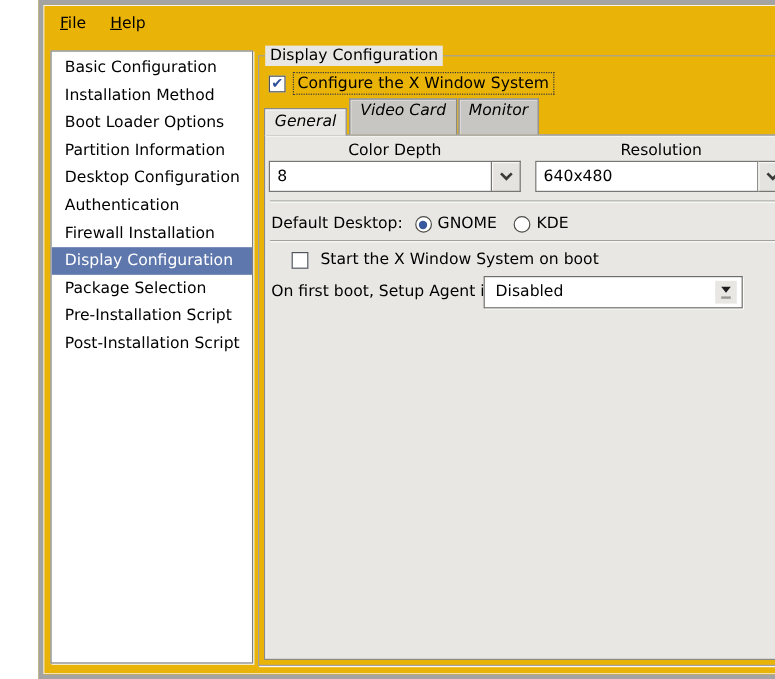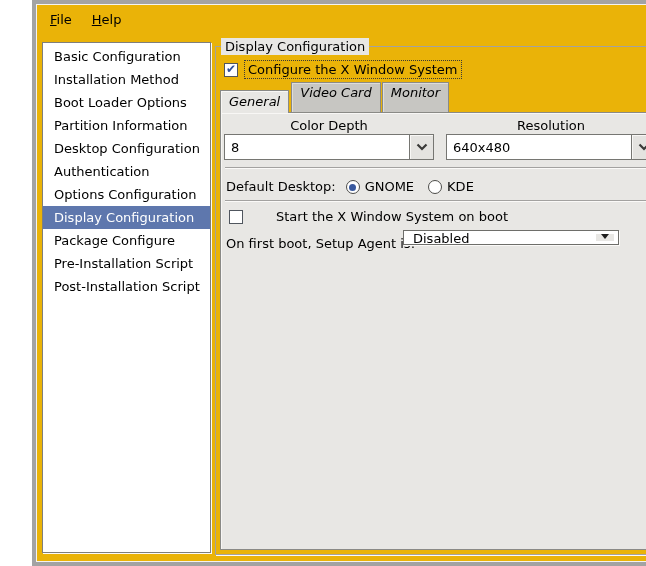--- a/index.html
+++ b/index.html
@@ -86,27 +86,27 @@
     display:flex; align-items:center; justify-content:center;
   }
 
   .sep { position:absolute; left:4px; width:430px; height:2px; border-top:1px solid #a3a2a0; border-bottom:1px solid #fbfaf8; }
 
   .desktop-row { position:absolute; left:5px; top:61px; height:20px; display:flex; align-items:flex-end; }
   .desktop-row .radio { margin-left:10px; }
   .radio-label { margin-left:5px; }
   .radio-label + .radio { margin-left:14px; }
 
-  .startx-row { position:absolute; left:8px; top:94px;gap:23px; }
+  .startx-row { position:absolute; left:22px; top:94px; }
 
   .setup-row { position:absolute; left:5px; top:117px; height:27px; display:flex; align-items:center; width:434px; }
   .optionmenu {
-    position:absolute; left:177px; top:0px; width:216px; height:15px;
+    position:absolute; left:177px; top:0px; width:216px; height:27px;
     background:#fff; border:1px solid #6e6e6a; box-shadow:1px 1px 0 #fbfaf8;
-    display:flex; padding-left:9px;
+    display:flex; align-items:center; padding-left:9px;
   }
   .opt-arrow-box { position:absolute; right:4px; top:3px; bottom:3px; width:18px; display:flex; flex-direction:column; align-items:center; justify-content:center; background:#e8e7e4; }
   .opt-tri { width:0; height:0; border-left:4px solid transparent; border-right:4px solid transparent; border-top:5px solid #1d1d1d; }
   .opt-dash { width:8px; height:2px; background:#9a9996; margin-top:3px; }
 </style>
 </head>
 <body>
 
 <div class="window">
 
@@ -115,23 +115,23 @@
     <div class="menu-item"><span class="accel">H</span><span>elp</span></div>
   </div>
 
   <div class="sidebar">
     <div class="side-item">Basic Configuration</div>
     <div class="side-item">Installation Method</div>
     <div class="side-item">Boot Loader Options</div>
     <div class="side-item">Partition Information</div>
     <div class="side-item">Desktop Configuration</div>
     <div class="side-item">Authentication</div>
-    <div class="side-item">Options Configuration</div>
+    <div class="side-item">Firewall Installation</div>
     <div class="side-item selected">Display Configuration</div>
-    <div class="side-item">Package Configure</div>
+    <div class="side-item">Package Selection</div>
     <div class="side-item">Pre-Installation Script</div>
     <div class="side-item">Post-Installation Script</div>
   </div>
 
   <div class="frame">
     <div class="frame-title">Display Configuration</div>
 
     <div class="cb-row" style="position:absolute; left:8px; top:13px;">
       <span class="checkbox checked">
           <span class="checkmark">✔</span>

